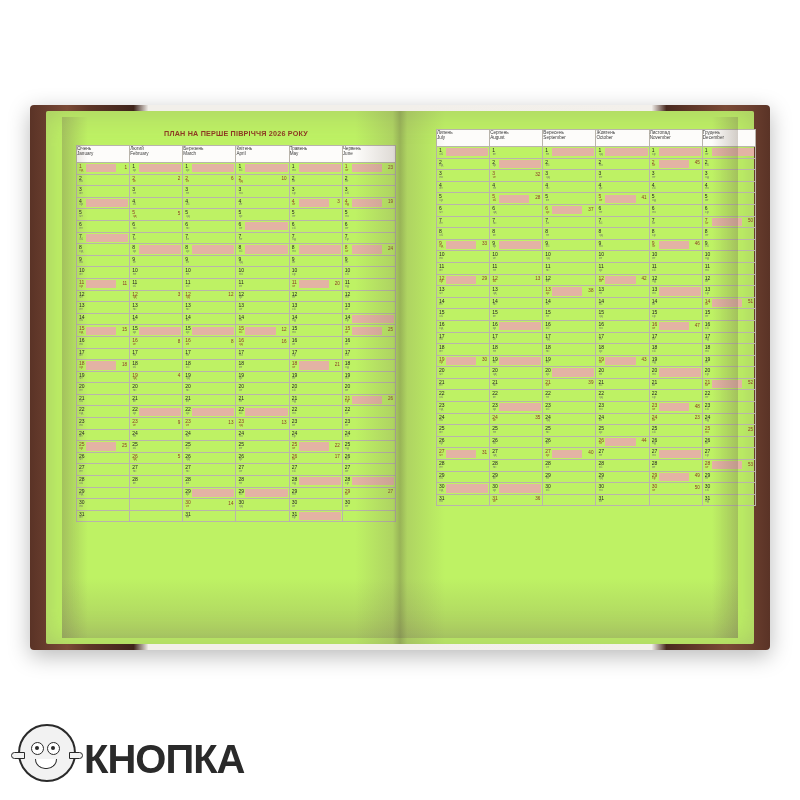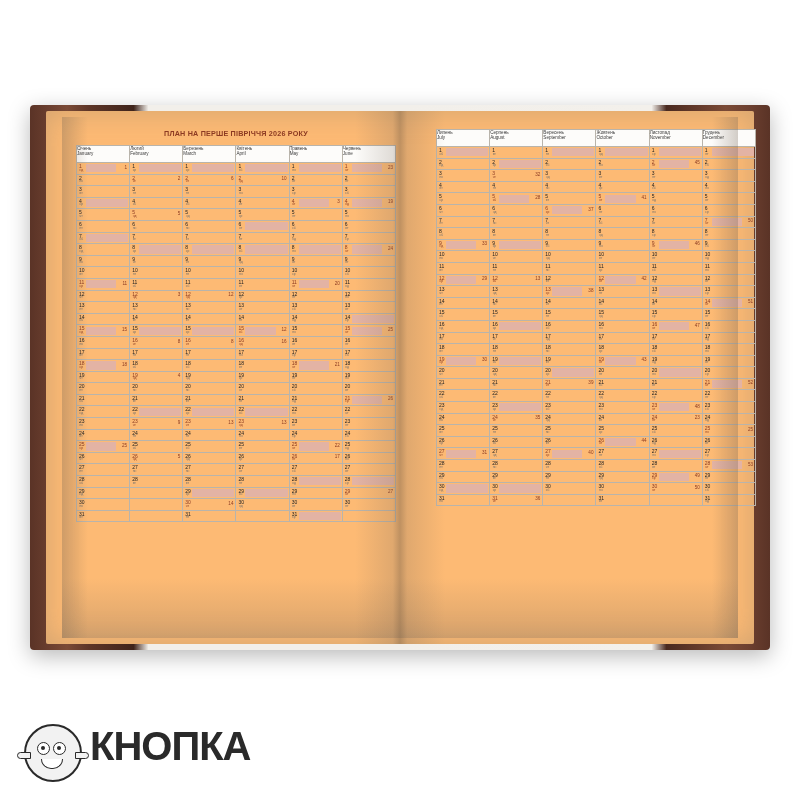--- a/index.html
+++ b/index.html
@@ -14,21 +14,21 @@
   }
   .cover{
     position:absolute;inset:0;
     background:linear-gradient(90deg,#5a3326 0%,#6d4030 3%,#7a4a36 5%,#5d3527 8%,#4a2a20 12%,#3f241b 14%,
       #f2efea 16%,#f2efea 50%,#f3f0eb 84%,#4a2a20 86%,#5d3527 89%,#7a4a36 94%,#6d4030 97%,#5a3326 100%);
     border-radius:4px;
     box-shadow:0 6px 22px rgba(0,0,0,.28);
   }
   .pages{
     position:absolute;left:16px;top:6px;right:16px;bottom:6px;
-    background:#fdba74;
+    background:#bef264;
     border-radius:2px;
     box-shadow:inset 0 0 30px rgba(130,120,105,.35);
   }
   
   .spine-shade{
     position:absolute;left:50%;top:6px;bottom:6px;width:90px;margin-left:-45px;
     background:linear-gradient(90deg, rgba(255,255,255,0) 0%, rgba(120,105,90,.22) 42%, rgba(90,78,66,.38) 50%, rgba(120,105,90,.22) 58%, rgba(255,255,255,0) 100%);
     pointer-events:none;z-index:6;
   }
   .edge-shade-l{
@@ -96,22 +96,22 @@
   }
   td.hl .dnum{color:#8c3a22;}
   td.hl .dwd{color:#8c3a22;}
   .band{
     position:absolute;left:9px;top:1.2px;bottom:1.2px;
     background:#e3b3a4;
   }
 
   
   #logo{
-    position:absolute;left:24px;bottom:18px;
-    display:flex;align-items:flex-start;gap:8px;
+    position:absolute;left:18px;bottom:18px;
+    display:flex;align-items:flex-end;gap:8px;
   }
   #logo .mark{
     width:54px;height:54px;border-radius:50%;
     background:#f2f2f2;border:2px solid #2a2a2a;
     position:relative;
   }
   #logo .mark .eye{
     position:absolute;top:16px;width:11px;height:11px;border-radius:50%;
     background:#fff;border:1.6px solid #2a2a2a;
   }

